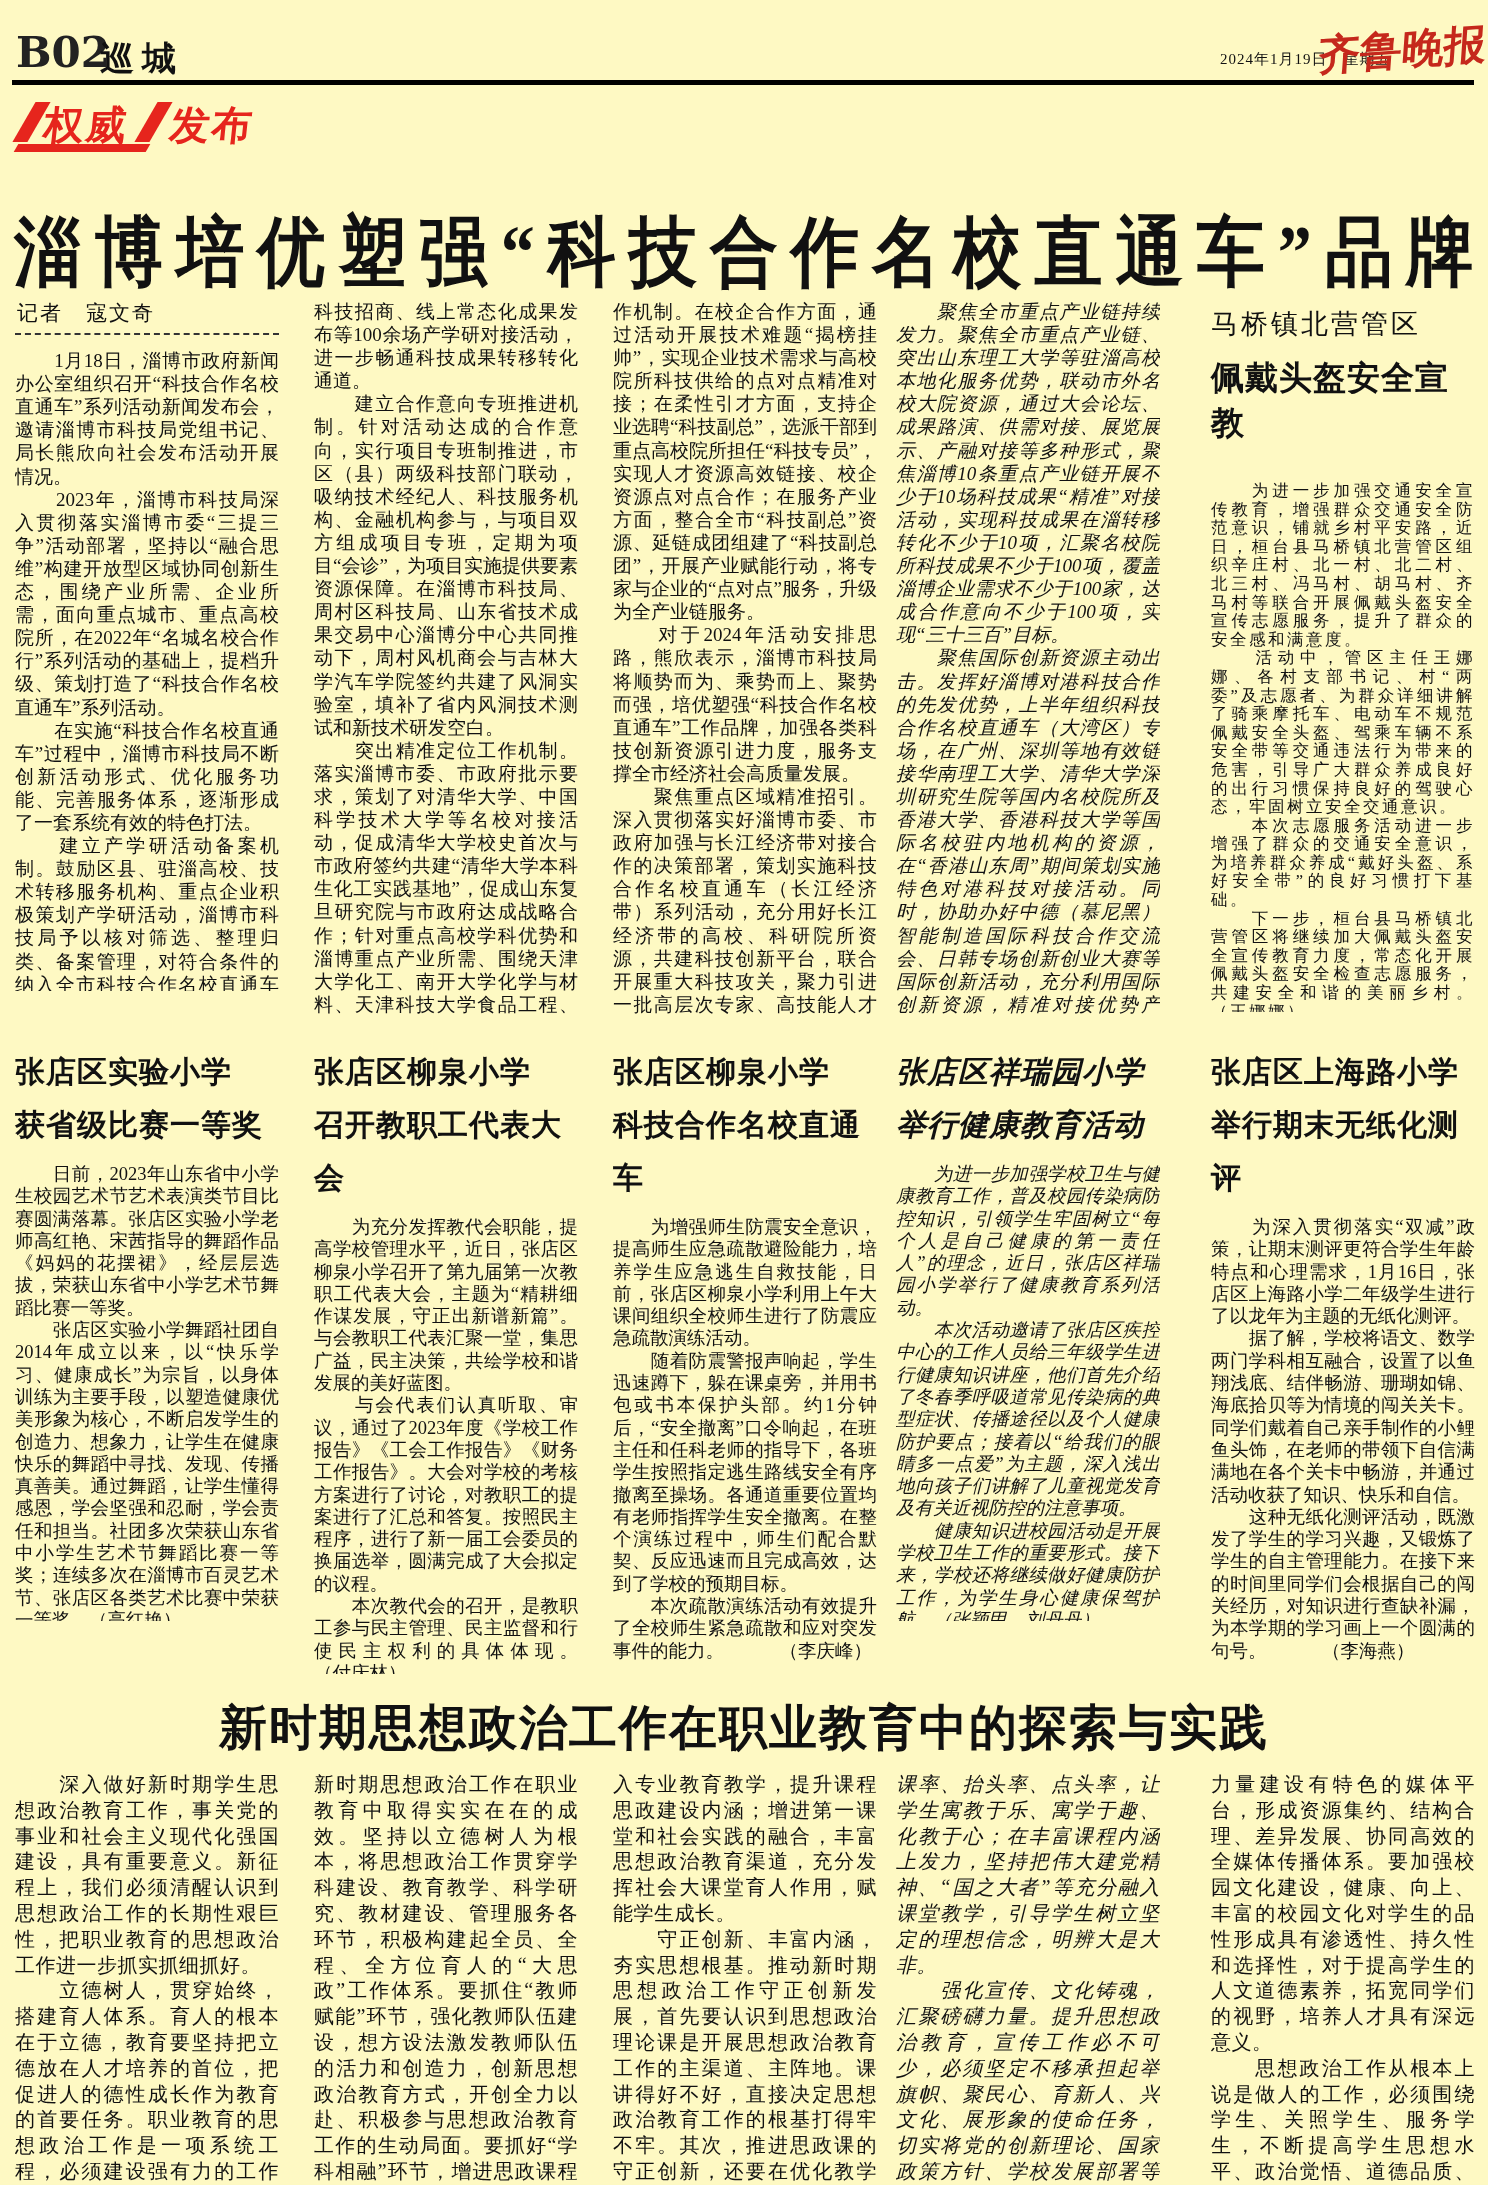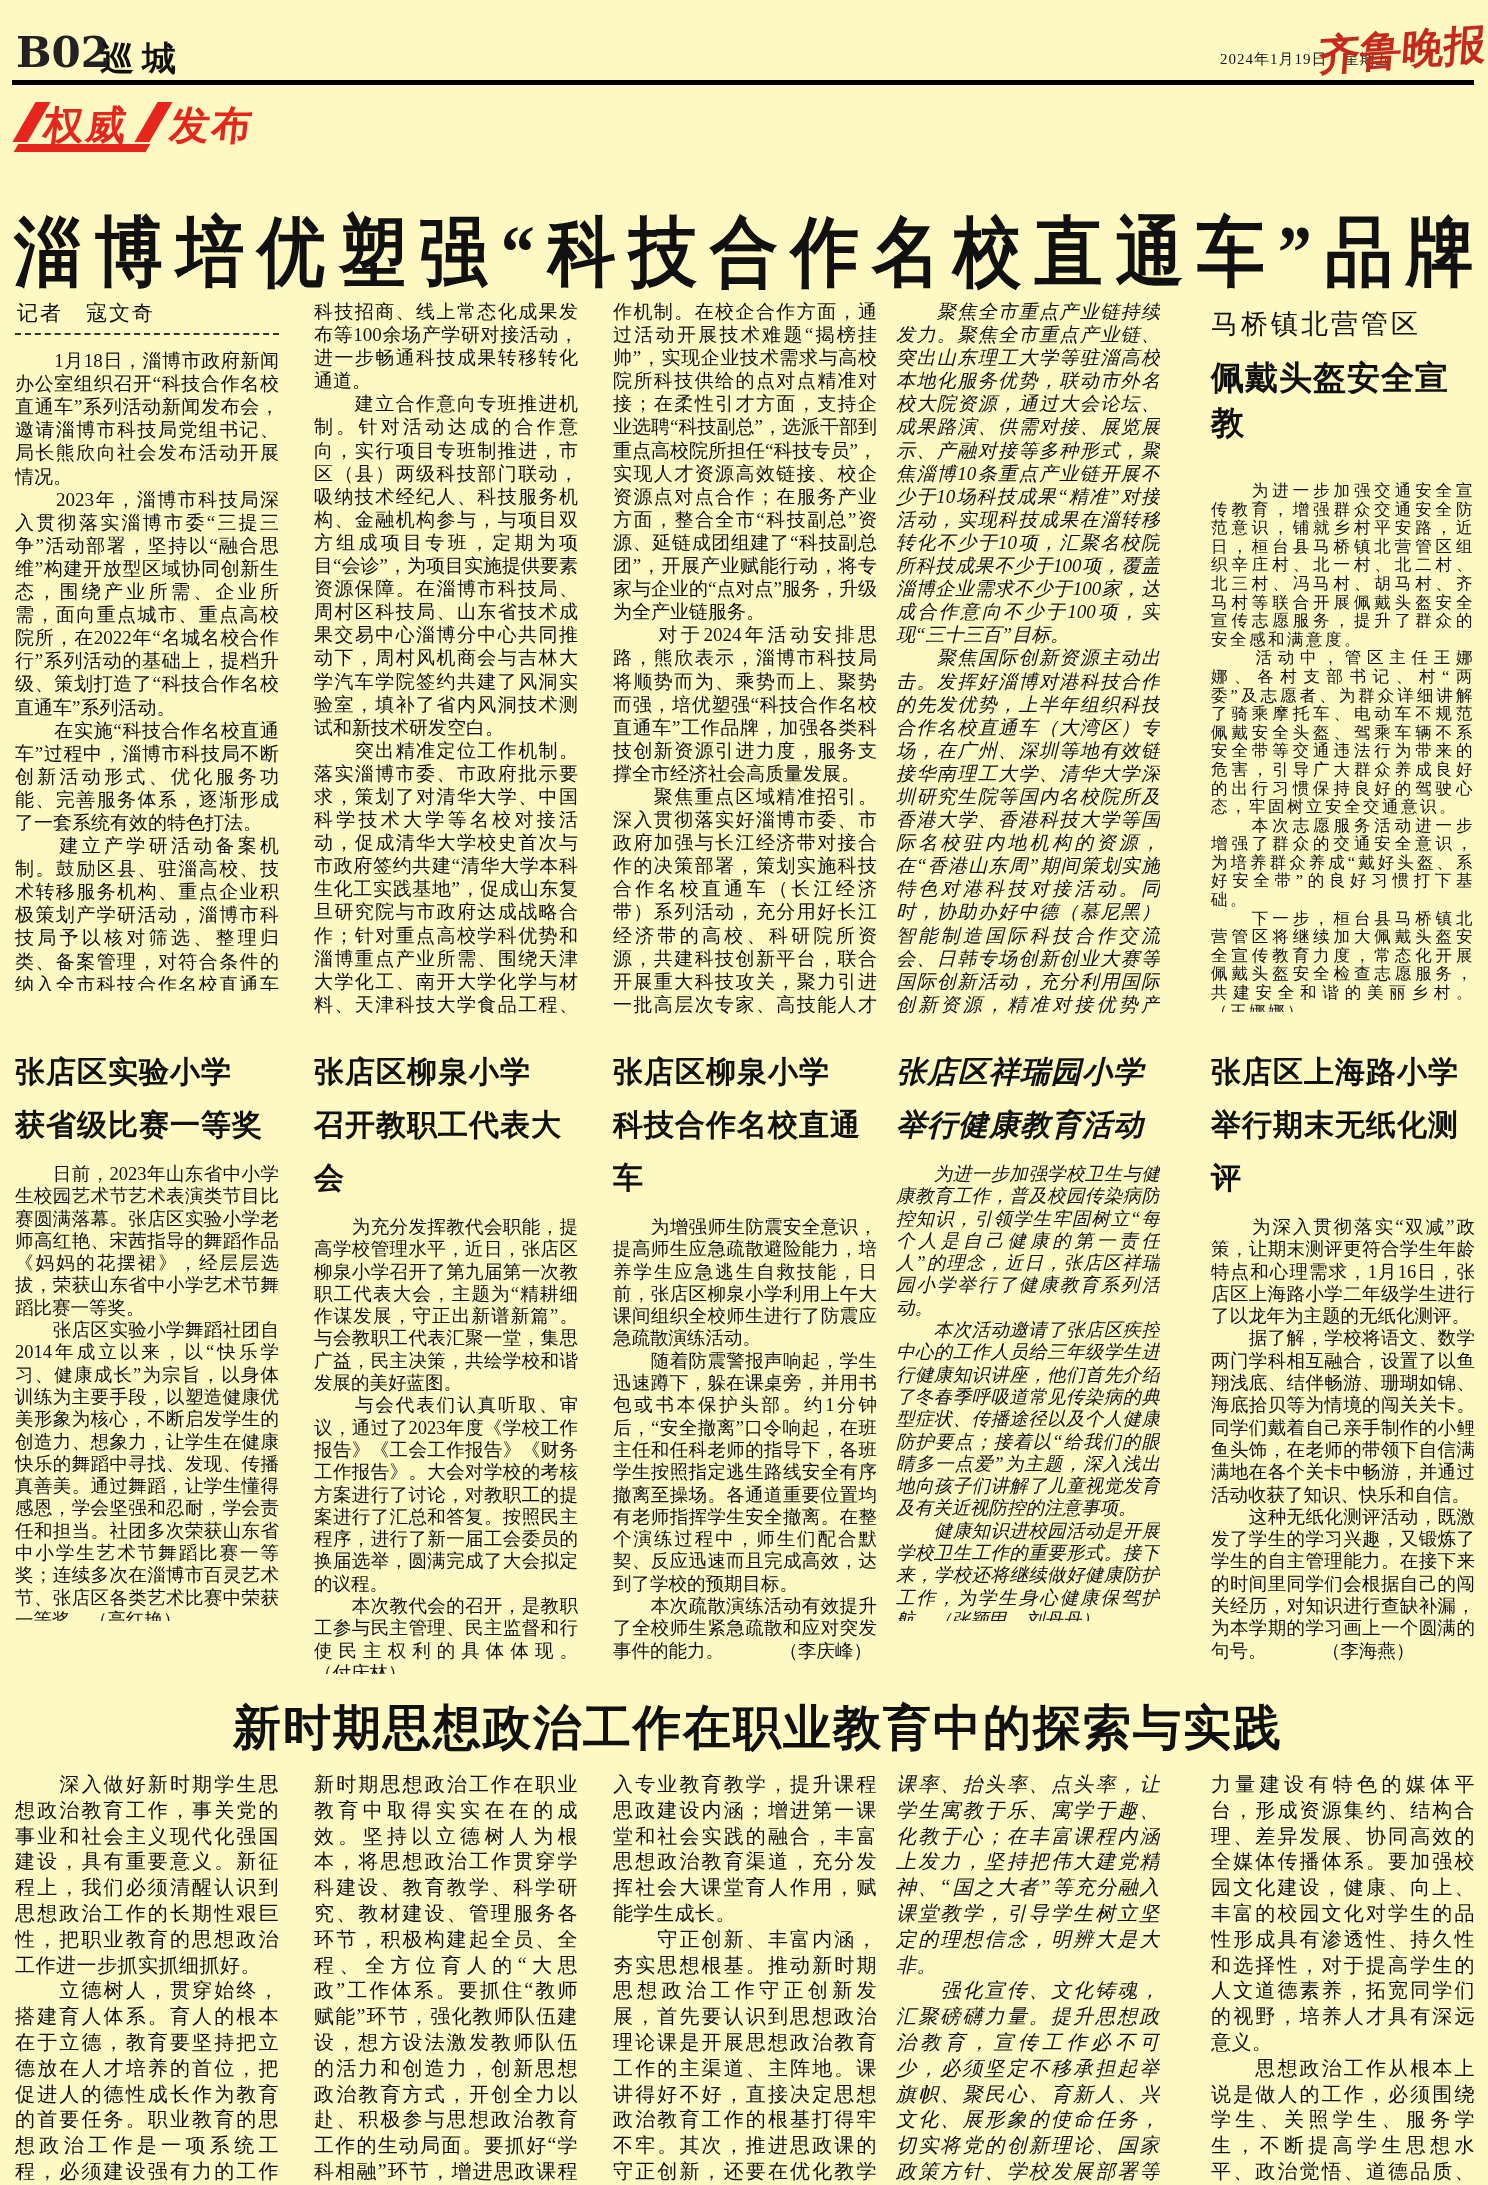--- a/index.html
+++ b/index.html
@@ -46,21 +46,21 @@
   .side-head{font-size:33px;font-weight:900;letter-spacing:1px;margin:0 0 24px 0;
              font-family:"Liberation Sans","DejaVu Sans",sans-serif;}
   .side-body{font-size:16.5px;line-height:18.6px;letter-spacing:2.5px;height:530px;margin-top:36px;}
 
   
   .mid{position:absolute;top:1045px;width:264px;height:580px;}
   .mid-h{font-size:30px;font-weight:bold;line-height:53px;letter-spacing:1px;margin:0;}
   .mid-body{margin-top:12px;font-size:18.5px;line-height:22.3px;height:458px;}
 
   
-  .essay-headline{position:absolute;left:28px;top:1656px;width:1460px;text-align:center;
+  .essay-headline{position:absolute;left:14px;top:1656px;width:1460px;text-align:center;
                   font-size:48px;font-weight:bold;letter-spacing:2px;}
   .essay-byline{position:absolute;left:14px;top:1733px;width:1460px;text-align:center;font-size:17px;letter-spacing:2px;}
   .ecol{position:absolute;top:1772px;width:264px;height:414px;font-size:20px;line-height:25.8px;letter-spacing:0.5px;}
 
   .x1{left:15px;} .x2{left:314px;} .x3{left:613px;} .x4{left:896px;font-style:italic;} .x5{left:1211px;}
 </style>
 </head>
 <body>
 
 <div class="page">

